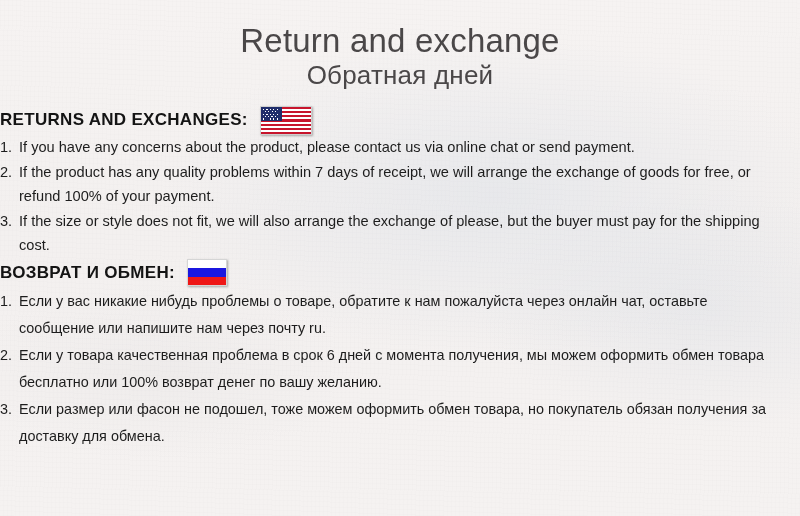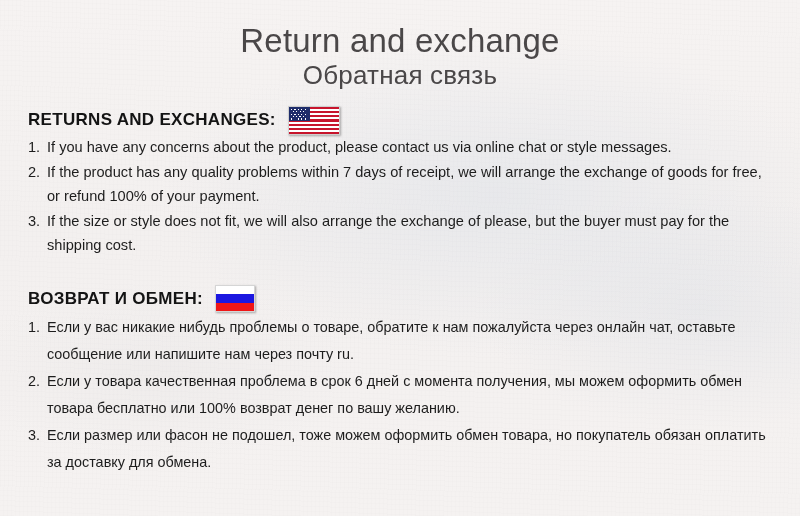--- a/index.html
+++ b/index.html
@@ -56,25 +56,24 @@
   }
   .title-ru {
     font-size: 26px;
     line-height: 31px;
     color: #4a4748;
     font-weight: 400;
     letter-spacing: 0.2px;
   }
 
   .section {
-    padding-left: 28px;
     padding-right: 22px;
   }
   .section-en { margin-top: 14px; }
-  .section-ru { margin-top: 26px; }
+  .section-ru { }
 
   .section-head {
     display: flex;
     align-items: center;
     gap: 12px;
     height: 30px;
   }
   .section-head-label {
     font-size: 17px;
     font-weight: bold;
@@ -181,34 +180,34 @@
 </head>
 <body>
 
 <div id="page">
   <div id="texture"></div>
 
   <div id="content">
 
     <div class="title-block">
       <div class="title-en">Return and exchange</div>
-      <div class="title-ru">Обратная связь</div>
+      <div class="title-ru">Обратная дней</div>
     </div>
 
     <div class="section section-en">
       <div class="section-head">
         <span class="section-head-label">RETURNS AND EXCHANGES:</span>
         <span class="flag flag-us">
           <span class="canton"></span>
         </span>
       </div>
       <ol class="items list-en">
         <li>
           <span class="marker">1.</span>
-          <span class="text">If you have any concerns about the product, please contact us via online chat or style messages.</span>
+          <span class="text">If you have any concerns about the product, please contact us via online chat or send payment.</span>
         </li>
         <li>
           <span class="marker">2.</span>
           <span class="text">If the product has any quality problems within 7 days of receipt, we will arrange the exchange of goods for free, or refund 100% of your payment.</span>
         </li>
         <li>
           <span class="marker">3.</span>
           <span class="text">If the size or style does not fit, we will also arrange the exchange of please, but the buyer must pay for the shipping cost.</span>
         </li>
       </ol>
@@ -223,19 +222,19 @@
         <li>
           <span class="marker">1.</span>
           <span class="text">Если  у вас никакие нибудь проблемы о товаре, обратите к нам пожалуйста через онлайн чат, оставьте сообщение или напишите нам через почту ru.</span>
         </li>
         <li>
           <span class="marker">2.</span>
           <span class="text">Если у товара качественная проблема в срок 6 дней с момента получения, мы можем оформить обмен товара бесплатно или 100% возврат денег по вашу желанию.</span>
         </li>
         <li>
           <span class="marker">3.</span>
-          <span class="text">Если размер или фасон не подошел, тоже можем оформить обмен товара, но покупатель обязан оплатить за доставку для обмена.</span>
+          <span class="text">Если размер или фасон не подошел, тоже можем оформить обмен товара, но покупатель обязан получения за доставку для обмена.</span>
         </li>
       </ol>
     </div>
 
   </div>
 </div>
 
 </body></html>

